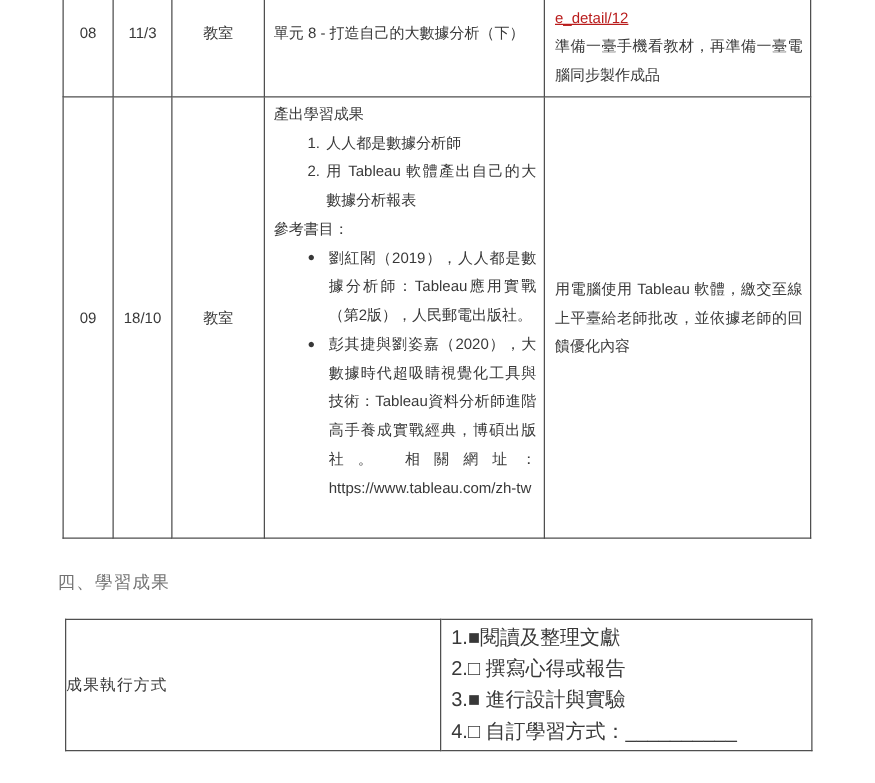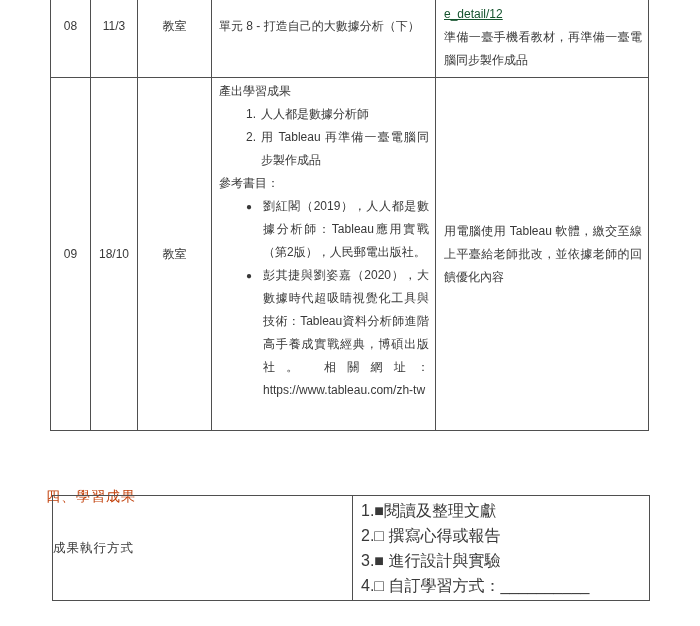--- a/index.html
+++ b/index.html
@@ -15,31 +15,31 @@
 
   
   .sched { position:absolute; left:50px; top:-26px; width:598px; }
   .sched tr.row08 td { height:103px; }
   .sched tr.row09 td { height:353px; }
   .cell-center { text-align:center; vertical-align:middle; }
   .unit-cell  { vertical-align:middle; padding:0 6px 0 7px; }
   .notes8     { vertical-align:bottom; padding:0 6px 5px 8px; text-align:justify; }
   .content9   { vertical-align:top; padding:2px 6px 0 7px;margin-top:25px; }
   .notes9     { vertical-align:middle; padding:0 6px 0 8px; text-align:justify; }
-  a.doclink { color:#14532d; text-decoration:underline; cursor:pointer; }
+  a.doclink { color:#b91c1c; text-decoration:underline; cursor:pointer; }
 
   .item { position:relative; padding-left:42px; text-align:justify; overflow-wrap:anywhere; }
   .item .marker { position:absolute; left:27px; text-align:left; }
   .item.bullet { padding-left:44px; }
   .item.bullet .marker { left:27px; font-size:10px; }
 
   
   .heading {
-    position:absolute; left:46px; top:486px;
-    font-size:14px; line-height:20px; color:#c2410c; letter-spacing:1px;
+    position:absolute; left:46px; top:455px;
+    font-size:14px; line-height:20px; color:#737373; letter-spacing:1px;
   }
 
   
   .results { position:absolute; left:52px; top:495px; width:597px; }
   .results td { height:103px; }
   .label-cell { text-align:left; vertical-align:middle; font-size:12.5px; letter-spacing:1px; }
   .options-cell { vertical-align:middle; padding:2px 8px; }
   .option { font-size:16px; line-height:25px; white-space:nowrap; overflow:hidden; }
 </style>
 </head>
@@ -76,21 +76,21 @@
         <td class="cell-center">18/10</td>
         <td class="cell-center">教室</td>
         <td class="content9">
           <div>產出學習成果</div>
           <div class="item">
             <span class="marker">1.</span>
             <span>人人都是數據分析師</span>
           </div>
           <div class="item">
             <span class="marker">2.</span>
-            <span>用 Tableau 再準備一臺電腦同步製作成品</span>
+            <span>用 Tableau 軟體產出自己的大數據分析報表</span>
           </div>
           <div>參考書目：</div>
           <div class="item bullet">
             <span class="marker">●</span>
             <span>劉紅閣（2019），人人都是數據分析師：Tableau應用實戰（第2版），人民郵電出版社。</span>
           </div>
           <div class="item bullet">
             <span class="marker">●</span>
             <span>彭其捷與劉姿嘉（2020），大數據時代超吸睛視覺化工具與技術：Tableau資料分析師進階高手養成實戰經典，博碩出版社。 相關網址： https://www.tableau.com/zh-tw</span>
           </div>

